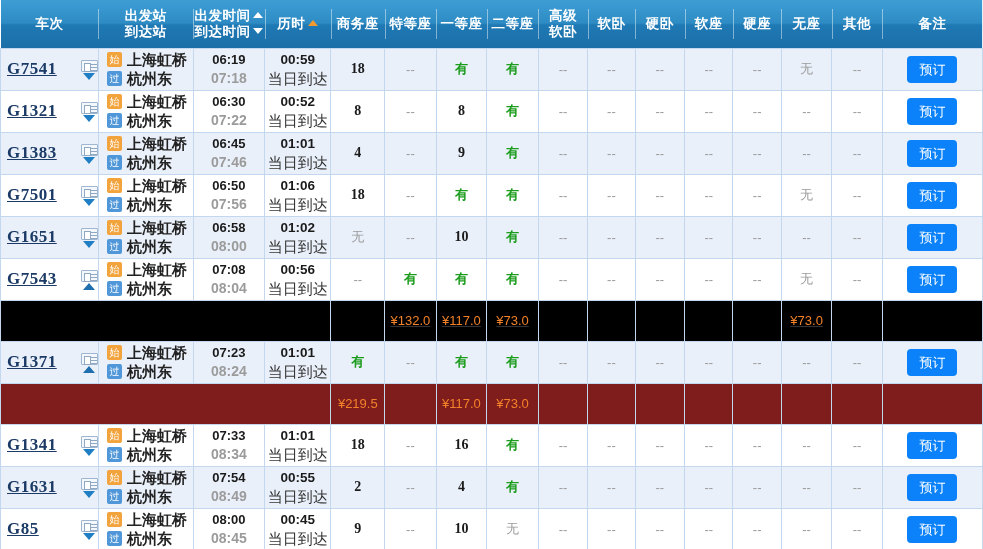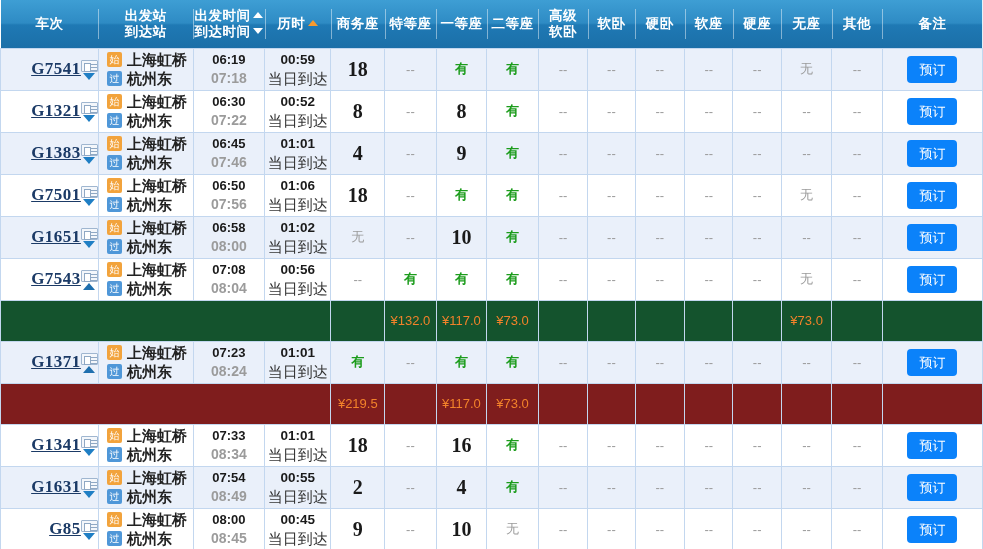--- a/index.html
+++ b/index.html
@@ -75,29 +75,29 @@
     padding: 0;
     font-size: 13px;
     color: #333;
     text-align: center;
     vertical-align: middle;
     height: 41px;
   }
   tr.data-row.odd td { background: #eaf0fa; }
   tr.data-row.even td { background: #ffffff; }
   tr.price-row.odd td { background: #7f1d1d; }
-  tr.price-row.even td { background: #14532d; }
+  tr.price-row.even td { background: #000000; text-decoration: underline; }
 
   tbody tr td:first-child { border-left: 1px solid #c3d7ef; }
 
   
   .cell-train {
     display: flex;
     align-items: center;
-    justify-content: flex-end;
+    justify-content: space-between;
     height: 41px;
     padding-left: 6px;
     gap: 0;
   }
   .train-no {
     font-family: "Liberation Serif", "DejaVu Serif", serif;
     font-size: 17px;
     font-weight: bold;
     color: #1b3a66;
     text-decoration: underline;
@@ -177,21 +177,21 @@
   .t-dep { font-size: 13px; font-weight: bold; color: #1a1a1a; }
   .t-arr { font-size: 14px; font-weight: bold; color: #9b9b9b; }
 
   
   .cell-dur { line-height: 19px; text-align: center; }
   .d-len { font-size: 13.5px; font-weight: bold; color: #1a1a1a; }
   .d-day { font-size: 15px; color: #333; }
 
   
   .seat { font-size: 13px; }
-  .seat.num  { font-weight: bold; color: #1a1a1a; font-family: "Liberation Serif","DejaVu Serif",serif; font-size: 20px;}
+  .seat.num  { font-weight: bold; color: #1a1a1a; font-family: "Liberation Serif","DejaVu Serif",serif; font-size: 14px;}
   .seat.has  { color: #1c9c1c; font-weight: bold; }
   .seat.none { color: #9a9a9a; }
   .seat.dash { color: #9a9a9a; letter-spacing: 0px; }
   .price { color: #f2822a; font-size: 13px; }
 
   
   .btn-book {
     display: inline-block;
     width: 50px;
     height: 27px;

